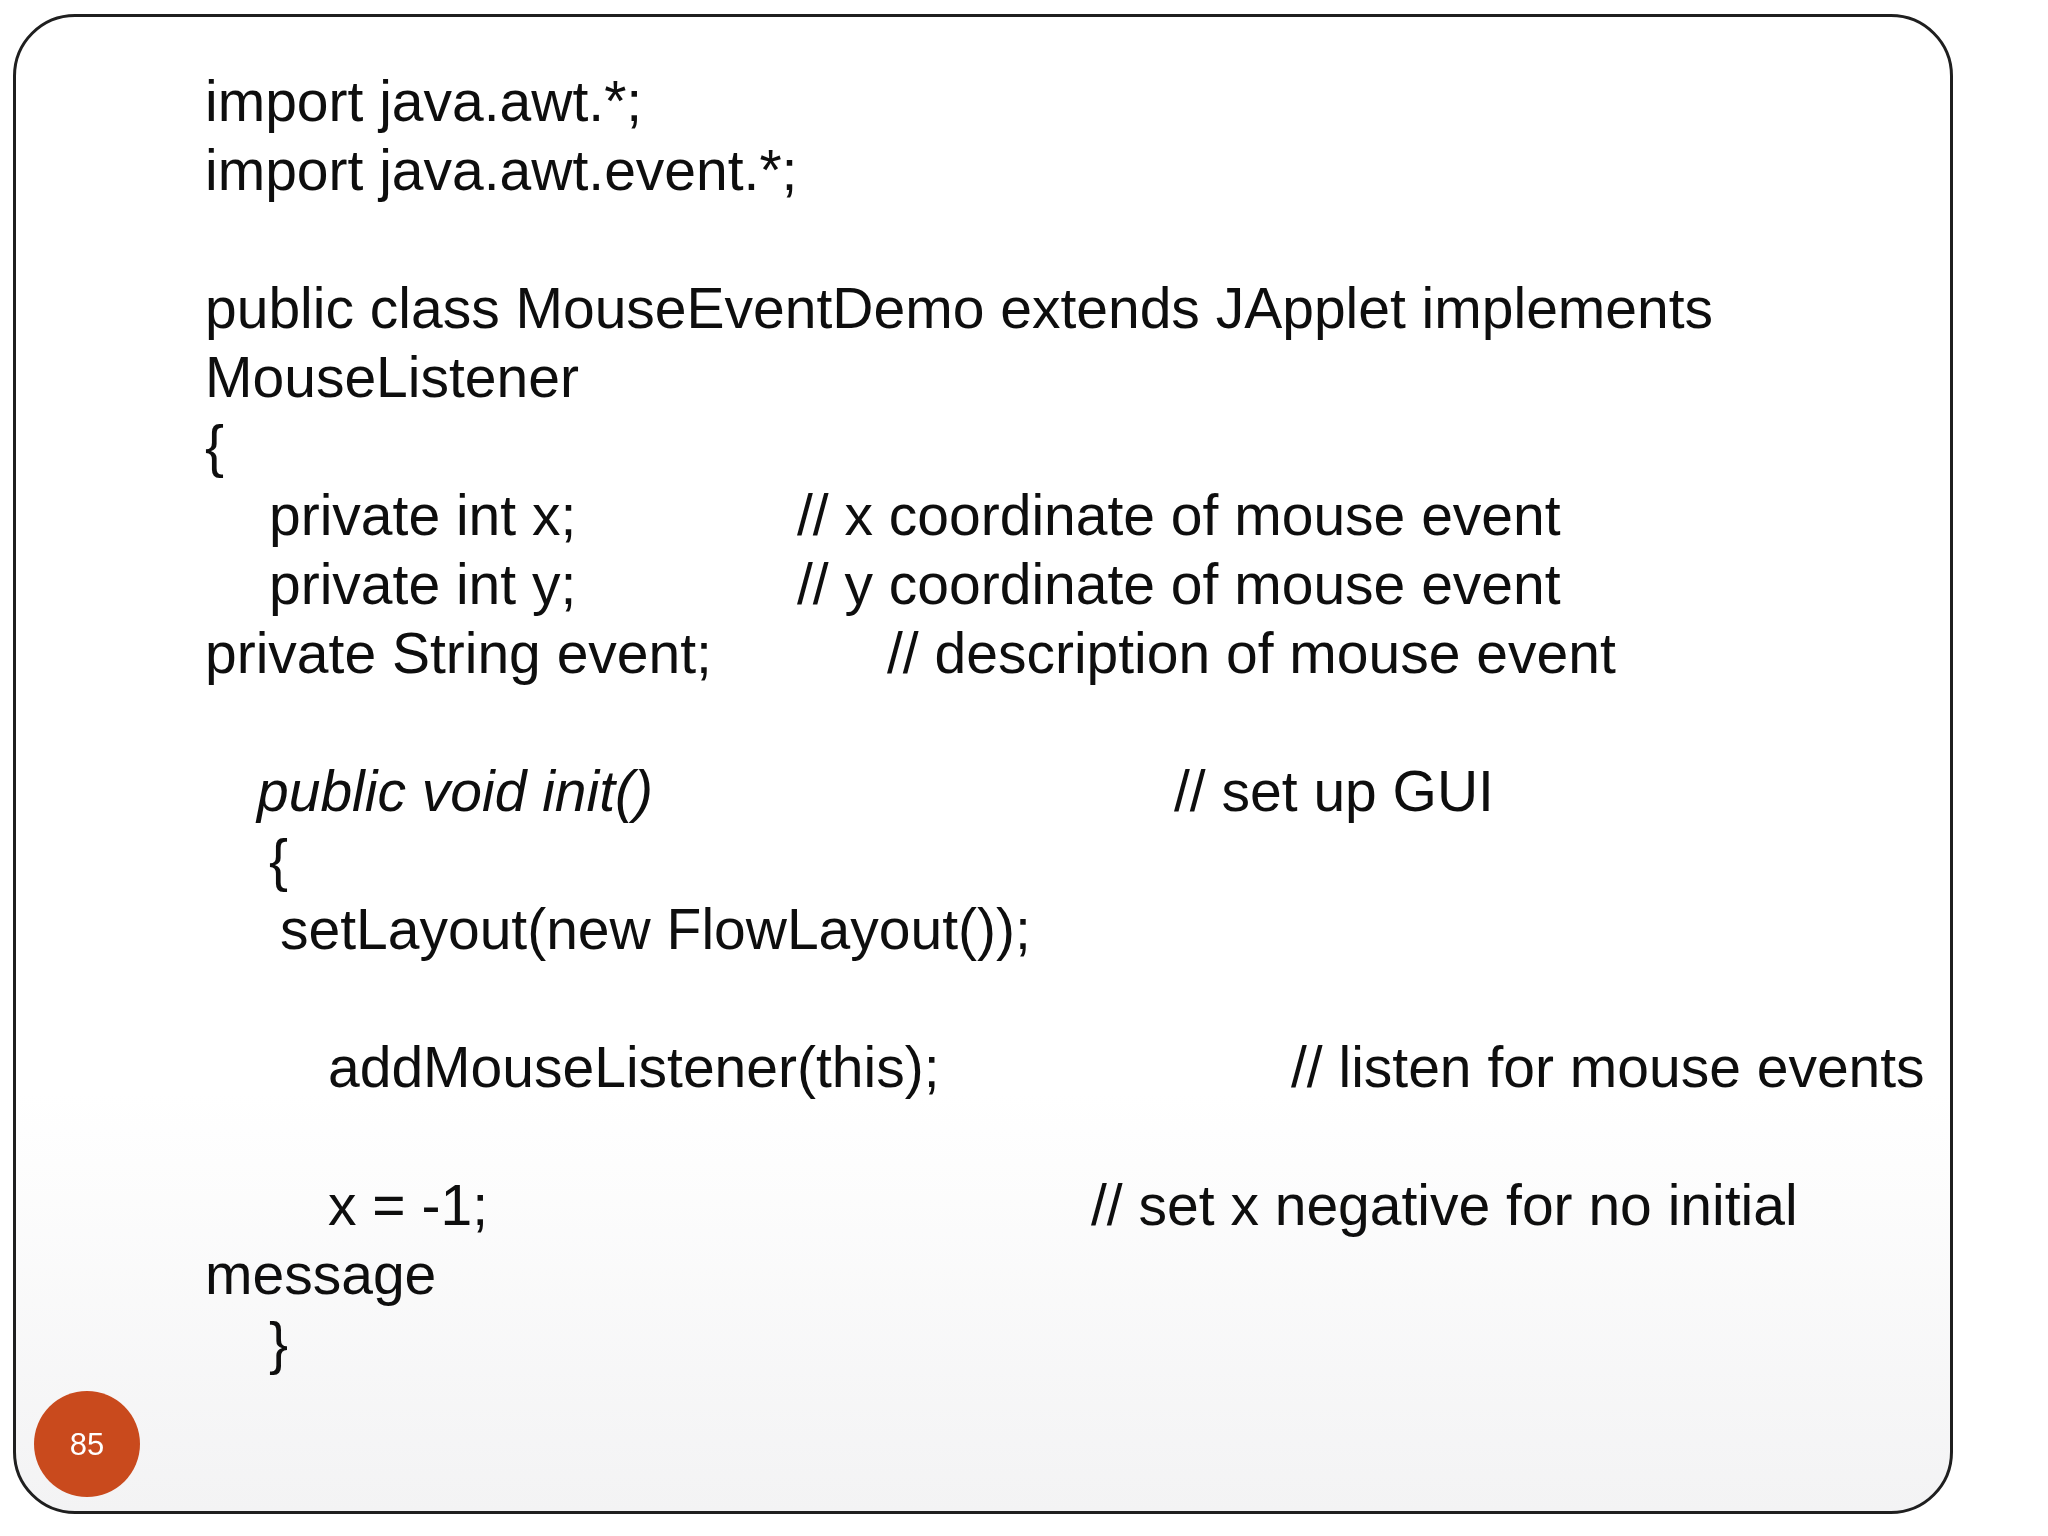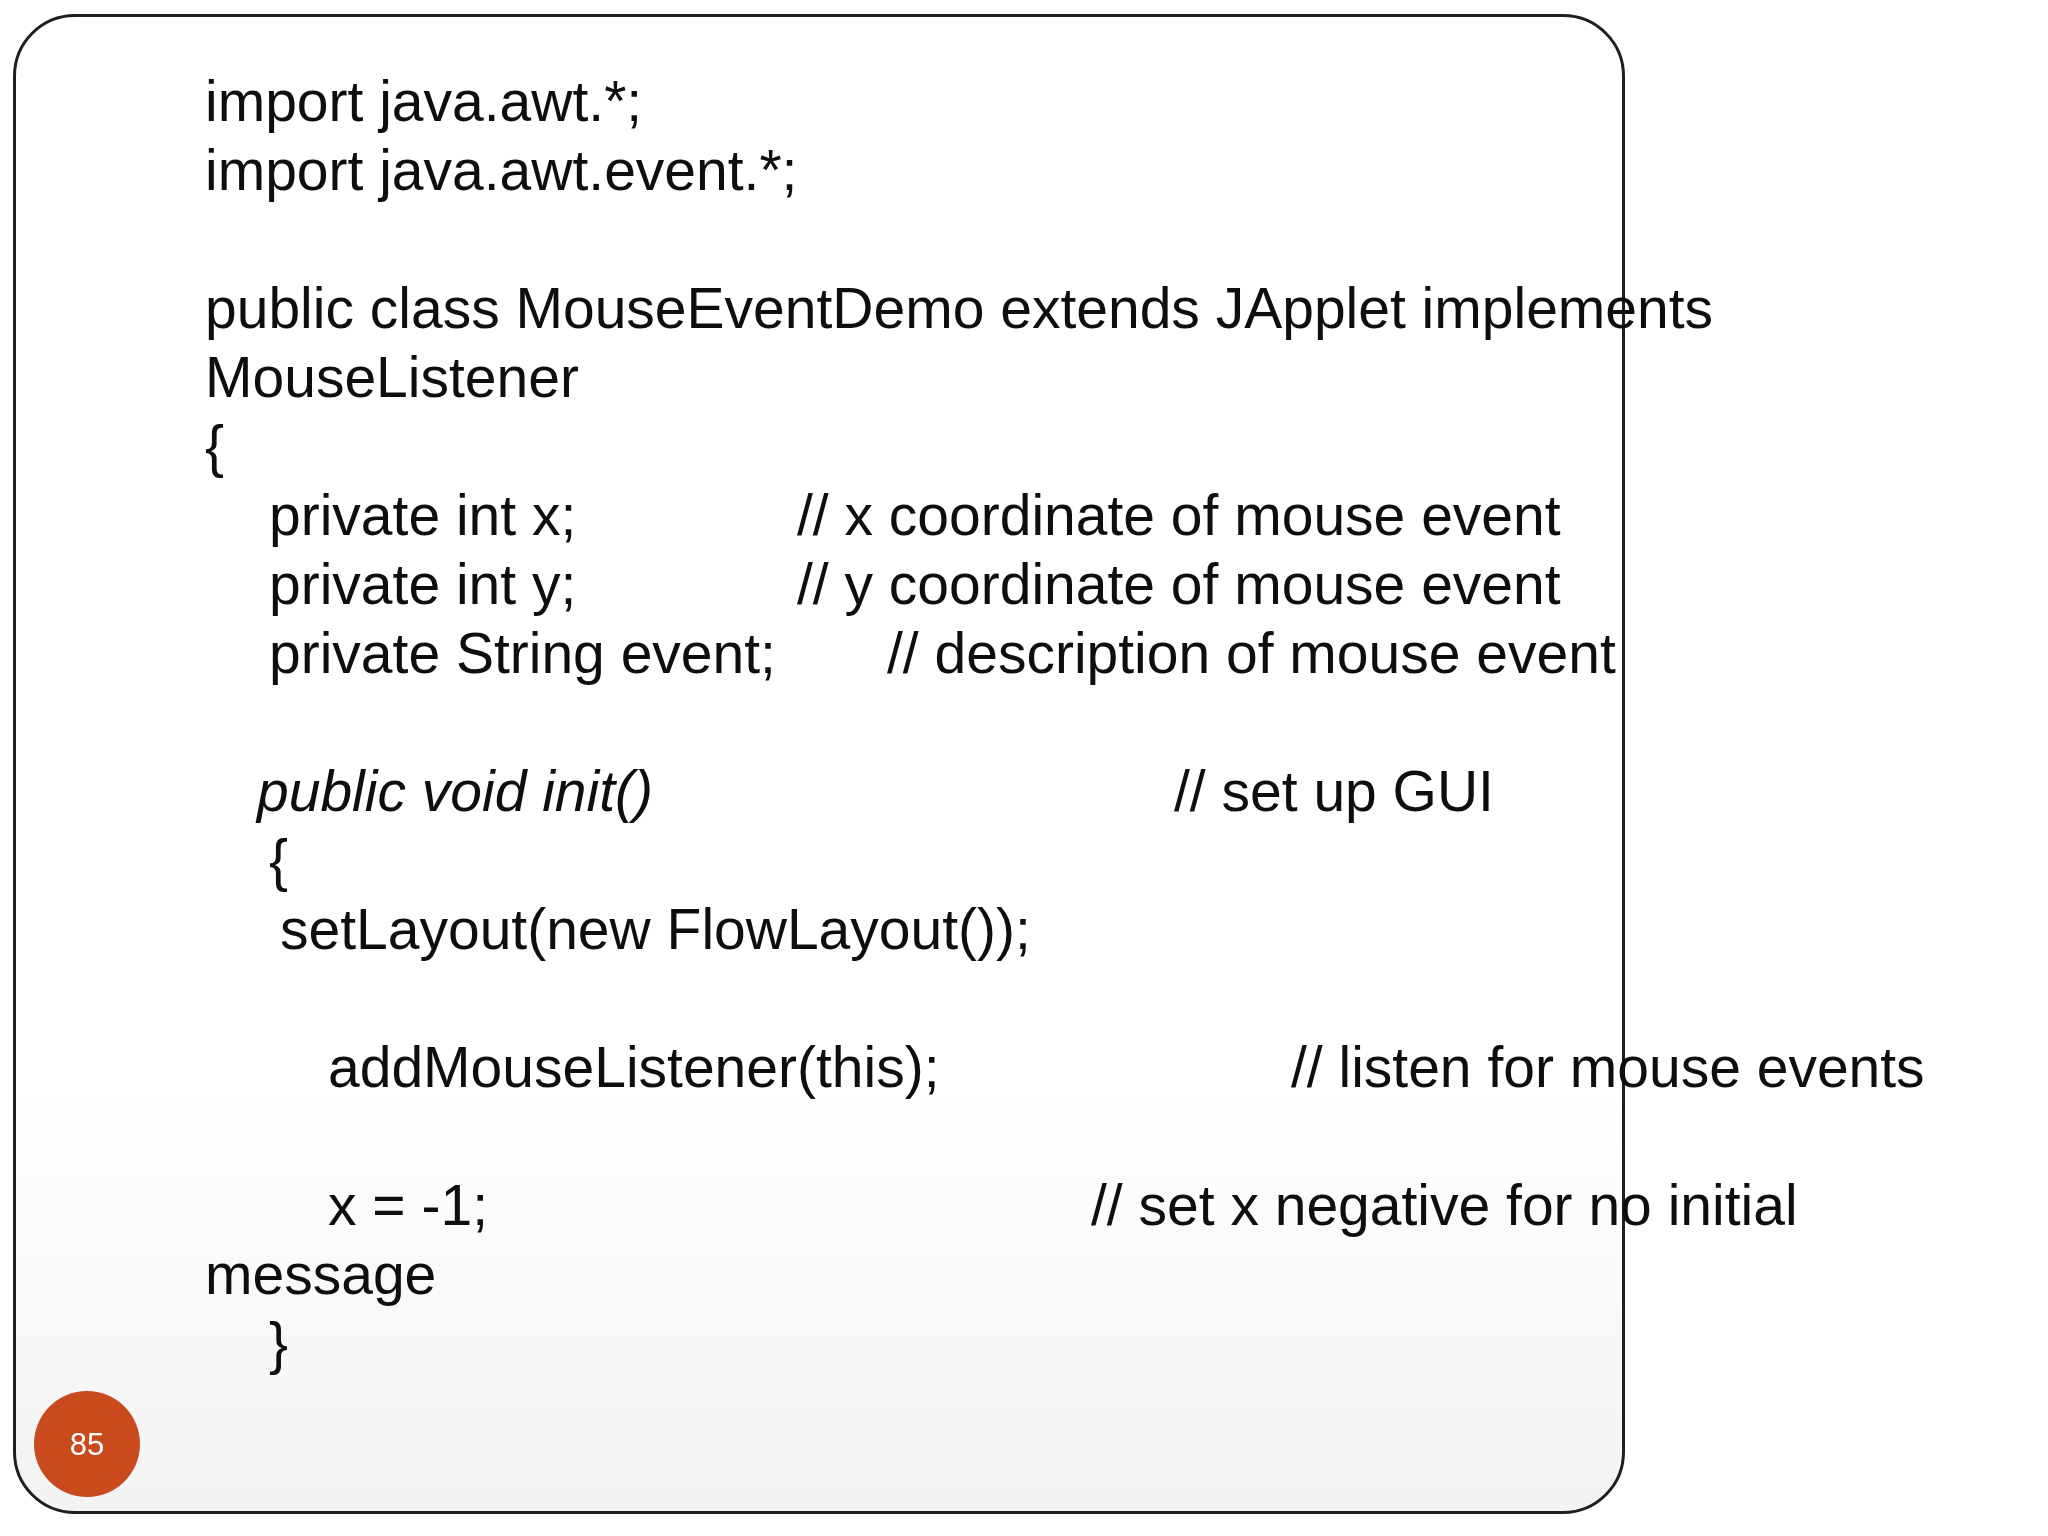--- a/index.html
+++ b/index.html
@@ -14,21 +14,21 @@
   .stage {
     position: relative;
     width: 2048px;
     height: 1536px;
     background: #ffffff;
   }
   .slide {
     position: absolute;
     left: 13px;
     top: 14px;
-    width: 1612px;
+    width: 1940px;
     height: 1500px;
     box-sizing: border-box;
     border: 3px solid #1f1f1f;
     border-radius: 62px;
     background: linear-gradient(180deg, #ffffff 0%, #ffffff 72%, #f3f3f4 100%);
   }
   .code-block {
     position: absolute;
     left: 189px;
     top: 50px;
@@ -76,21 +76,21 @@
   <div class="slide">
     <div class="code-block">
         <div class="code-line"><span class="code-text" style="margin-left: 0px;">import java.awt.*;</span></div>
         <div class="code-line"><span class="code-text" style="margin-left: 0px;">import java.awt.event.*;</span></div>
         <div class="code-line"><span class="code-text" style="margin-left: 0px;"></span></div>
         <div class="code-line"><span class="code-text" style="margin-left: 0px;">public class MouseEventDemo extends JApplet implements</span></div>
         <div class="code-line"><span class="code-text" style="margin-left: 0px;">MouseListener</span></div>
         <div class="code-line"><span class="code-text" style="margin-left: 0px;">{</span></div>
         <div class="code-line"><span class="code-text" style="margin-left: 64px;">private int x;</span><span class="comment-text" style="left: 592px;">// x coordinate of mouse event</span></div>
         <div class="code-line"><span class="code-text" style="margin-left: 64px;">private int y;</span><span class="comment-text" style="left: 592px;">// y coordinate of mouse event</span></div>
-        <div class="code-line"><span class="code-text" style="margin-left: 64px;">private String event;</span><span class="comment-text" style="left: 682px;">// description of mouse event</span></div>
+        <div class="code-line"><span class="code-text" style="">private String event;</span><span class="comment-text" style="left: 682px;">// description of mouse event</span></div>
         <div class="code-line"><span class="code-text" style="margin-left: 0px;"></span></div>
         <div class="code-line"><span class="code-text" style="margin-left: 52px; font-style: italic;">public void init()</span><span class="comment-text" style="left: 969px;">// set up GUI</span></div>
         <div class="code-line"><span class="code-text" style="margin-left: 64px;">{</span></div>
         <div class="code-line"><span class="code-text" style="margin-left: 75px;">setLayout(new FlowLayout());</span></div>
         <div class="code-line"><span class="code-text" style="margin-left: 0px;"></span></div>
         <div class="code-line"><span class="code-text" style="margin-left: 123px;">addMouseListener(this);</span><span class="comment-text" style="left: 1086px; text-align: right;">// listen for mouse events</span></div>
         <div class="code-line"><span class="code-text" style="margin-left: 0px;"></span></div>
         <div class="code-line"><span class="code-text" style="margin-left: 123px;">x = -1;</span><span class="comment-text" style="left: 886px;">// set x negative for no initial</span></div>
         <div class="code-line"><span class="code-text" style="margin-left: 0px;">message</span></div>
         <div class="code-line"><span class="code-text" style="margin-left: 64px;">}</span></div>

